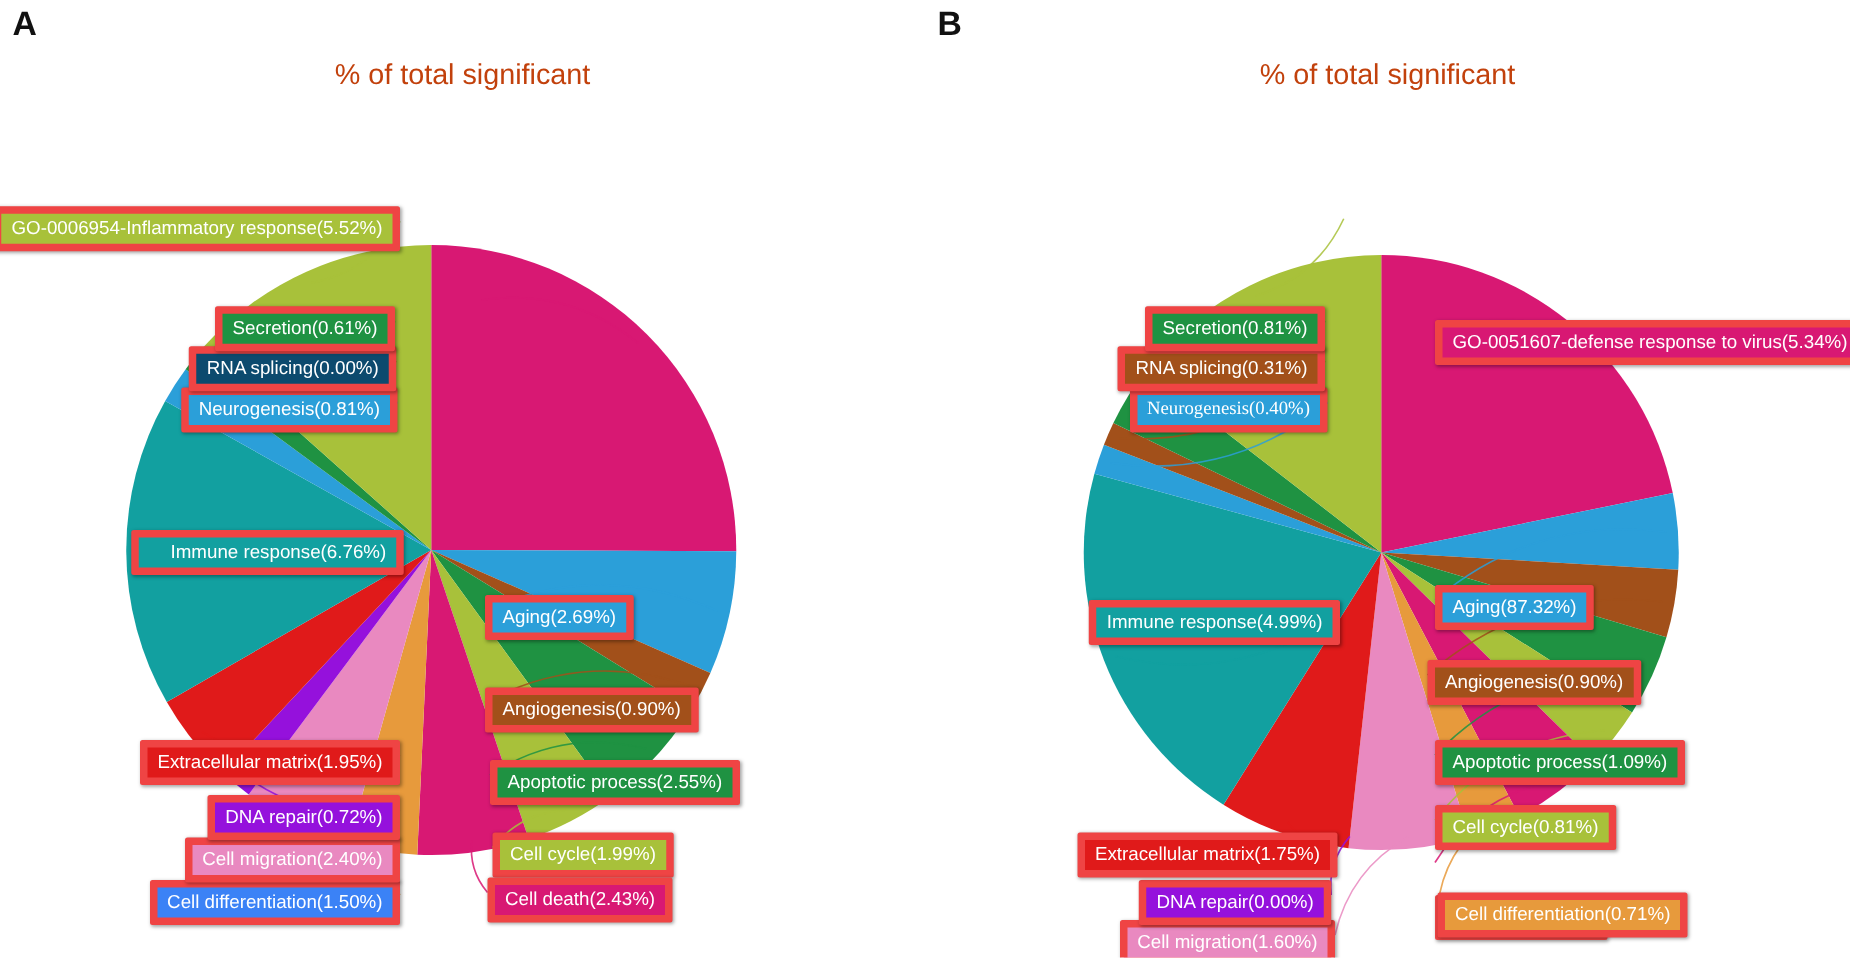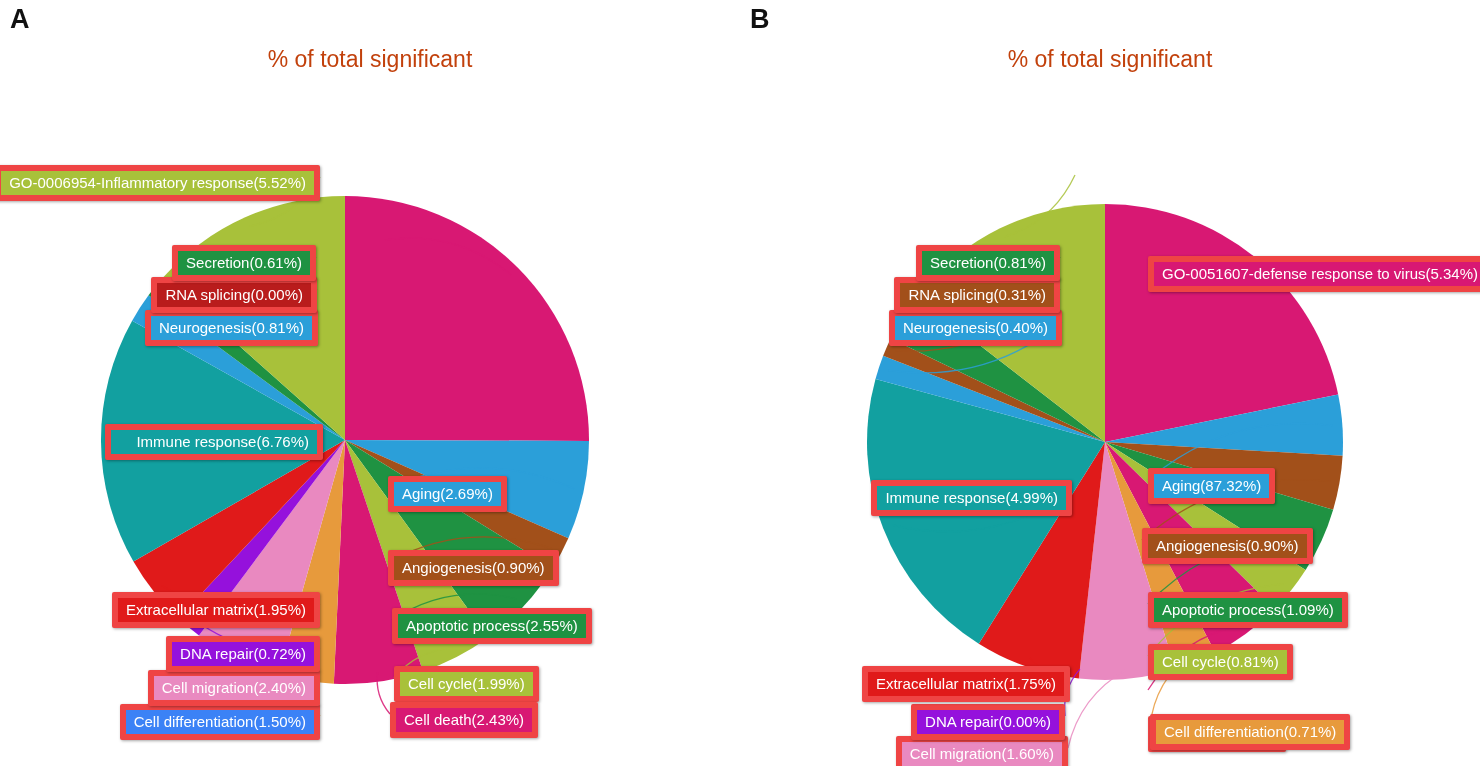--- a/index.html
+++ b/index.html
@@ -73,21 +73,21 @@
     <div class="slice-label" style="top: 550px; left: 388px; background: rgb(162, 80, 26);">Angiogenesis(0.90%)</div>
     <div class="slice-label" style="top: 608px; left: 392px; background: rgb(31, 146, 66);">Apoptotic process(2.55%)</div>
     <div class="slice-label" style="top: 666px; left: 394px; background: rgb(168, 193, 58);">Cell cycle(1.99%)</div>
     <div class="slice-label" style="top: 702px; left: 390px; background: rgb(216, 24, 115);">Cell death(2.43%)</div>
     <div class="slice-label" style="top: 704px; right: 420px; background: #3b82f6;">Cell differentiation(1.50%)</div>
     <div class="slice-label" style="top: 670px; right: 420px; background: rgb(233, 137, 192);">Cell migration(2.40%)</div>
     <div class="slice-label" style="top: 636px; right: 420px; background: rgb(149, 17, 220);">DNA repair(0.72%)</div>
     <div class="slice-label" style="top: 592px; right: 420px; background: rgb(224, 26, 26);">Extracellular matrix(1.95%)</div>
     <div class="slice-label" style="top: 424px; right: 417px; background: rgb(18, 160, 160); padding-left: 25px;">Immune response(6.76%)</div>
     <div class="slice-label" style="top: 310px; right: 422px; background: rgb(43, 159, 217);">Neurogenesis(0.81%)</div>
-    <div class="slice-label" style="top: 277px; right: 423px; background: #b91c1c;">RNA splicing(0.00%)</div>
+    <div class="slice-label" style="top: 277px; right: 423px; background: #0c4a6e;">RNA splicing(0.00%)</div>
     <div class="slice-label" style="top: 245px; right: 424px; background: rgb(31, 146, 66);">Secretion(0.61%)</div>
     <div class="slice-label" style="top: 165px; right: 420px; background: rgb(168, 193, 58);">GO-0006954-Inflammatory response(5.52%)</div>
   </div>
 
 <div class="panel" style="left:740px;">
   <div class="panel-letter">B</div>
   <div class="chart-title">% of total significant</div>
   <svg class="pie-svg" width="740" height="766" viewBox="0 0 740 766">
       <path d="M 365 442 L 365.00 204.00 A 238 238 0 0 1 598.19 394.41 Z" fill="#D81873"></path>
       <path d="M 365 442 L 598.19 394.41 A 238 238 0 0 1 602.60 455.73 Z" fill="#2B9FD9"></path>
@@ -123,16 +123,16 @@
     <div class="slice-label" style="top: 468px; left: 408px; background: rgb(43, 159, 217);">Aging(87.32%)</div>
     <div class="slice-label" style="top: 528px; left: 402px; background: rgb(162, 80, 26);">Angiogenesis(0.90%)</div>
     <div class="slice-label" style="top: 592px; left: 408px; background: rgb(31, 146, 66);">Apoptotic process(1.09%)</div>
     <div class="slice-label" style="top: 644px; left: 408px; background: rgb(168, 193, 58);">Cell cycle(0.81%)</div>
     <div class="slice-label" style="top: 716px; left: 408px; background: #0c4a6e; font-family: Liberation Serif, serif;">Cell death(1.22%)</div>
     <div class="slice-label" style="top: 714px; left: 410px; background: rgb(231, 154, 60);">Cell differentiation(0.71%)</div>
     <div class="slice-label" style="top: 736px; right: 412px; background: rgb(233, 137, 192);">Cell migration(1.60%)</div>
     <div class="slice-label" style="top: 704px; right: 415px; background: rgb(149, 17, 220);">DNA repair(0.00%)</div>
     <div class="slice-label" style="top: 666px; right: 410px; background: rgb(224, 26, 26);">Extracellular matrix(1.75%)</div>
     <div class="slice-label" style="top: 480px; right: 408px; background: rgb(18, 160, 160);">Immune response(4.99%)</div>
-    <div class="slice-label" style="top: 310px; right: 418px; background: rgb(43, 159, 217);">Neurogenesis(0.40%)</div>
+    <div class="slice-label" style="top: 310px; right: 418px; background: rgb(43, 159, 217); font-family: Liberation Serif, serif;">Neurogenesis(0.40%)</div>
     <div class="slice-label" style="top: 277px; right: 420px; background: rgb(162, 80, 26);">RNA splicing(0.31%)</div>
     <div class="slice-label" style="top: 245px; right: 420px; background: rgb(31, 146, 66);">Secretion(0.81%)</div>
   </div>
 
 </body></html>

